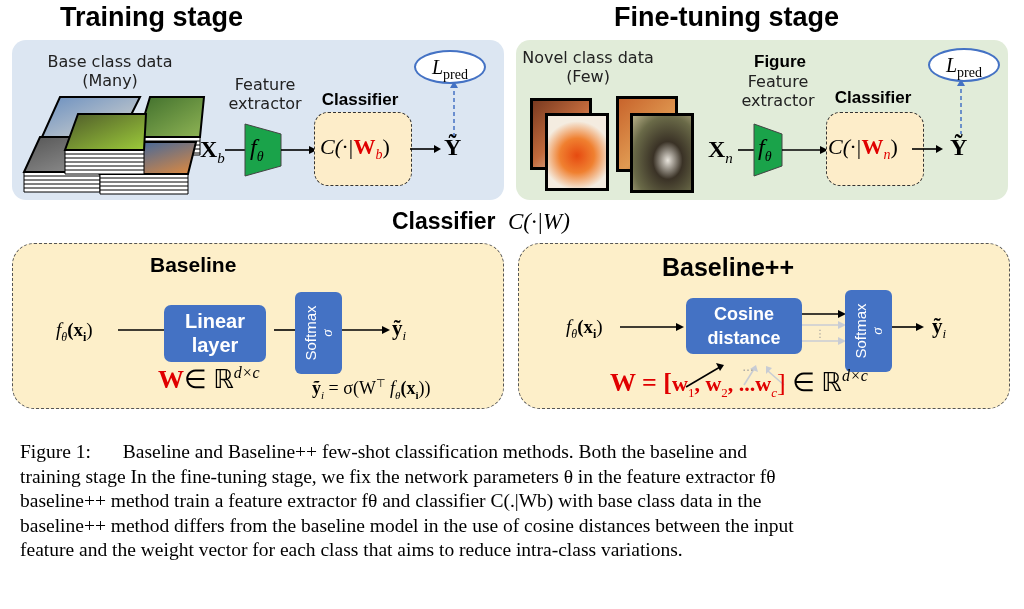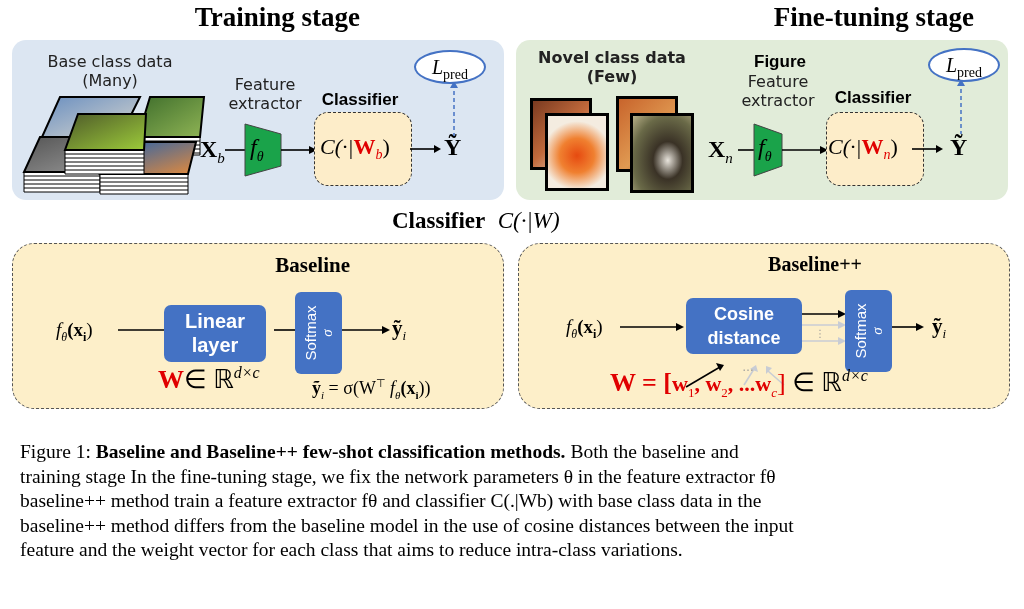--- a/index.html
+++ b/index.html
@@ -1,35 +1,35 @@
 <!DOCTYPE html>
 <html><head>
 <meta charset="utf-8">
 <style>
   html, body { margin:0; padding:0; background:#ffffff; }
   body { width:1024px; height:609px; position:relative; overflow:hidden; font-family:"Liberation Sans", sans-serif; color:#000; }
   .abs { position:absolute; }
-  .stage-title { font-family:Liberation Serif, serif; font-weight:bold; font-size:27px; text-align:right; }
+  .stage-title { font-family:Liberation Sans, sans-serif; font-weight:bold; font-size:27px; text-align:left; }
   .panel { border-radius:14px; }
   .panel-train { background:#dce6f2; left:12px; top:40px; width:492px; height:160px; }
   .panel-fine { background:#e1ecd9; left:516px; top:40px; width:492px; height:160px; }
   .lbl { font-family:"DejaVu Sans", sans-serif; font-size:16px; text-align:center; color:#222; line-height:19px; }
   .lbl-bold { font-family:"Liberation Sans", sans-serif; font-weight:bold; font-size:17px; text-align:center; }
   .math { font-family:"Liberation Serif", serif; font-size:24px; }
   .ital { font-style:italic; }
   .red { color:#e00000; }
   .bw { font-weight:bold; }
   .clsbox { background:#fdedc9; border:1.5px dashed #333; border-radius:14px; }
   .lpred { border:2px solid #4472c4; border-radius:50%; background:#fff; font-family:"Liberation Serif", serif; font-size:20px; font-style:italic; text-align:center; }
   .lpred sub { font-style:normal; font-size:14px; }
   .sec-box { background:#fdefc9; border:1.5px dashed #555; border-radius:22px; }
   .blue-block { background:#4472c4; border-radius:7px; color:#fff; font-family:"Liberation Sans", sans-serif; font-weight:bold; text-align:center; }
   .softmax { background:#4472c4; border-radius:6px; color:#fff; }
   .caption { font-family:"Liberation Serif", serif; font-size:19.5px; line-height:24.5px; left:20px; top:440px; width:1000px; }
-  .caption b { font-weight:bold; }
+  .caption b { font-weight:normal;margin-left:27px; }
   .imgtile { border:3px solid #000; position:absolute; }
 </style>
 </head>
 <body>
 
 <div class="abs stage-title" style="left:60px; top:2px; width:300px;">Training stage</div>
 <div class="abs stage-title" style="left:614px; top:2px; width:360px;">Fine-tuning stage</div>
 
 <div class="abs panel panel-train"></div>
 
@@ -141,21 +141,21 @@
 <svg class="abs" style="left:448px; top:80px;" width="12" height="58">
   <line x1="6" y1="4" x2="6" y2="56" stroke="#4472c4" stroke-width="1.5" stroke-dasharray="4,3"></line>
   <polygon points="2,8 6,1 10,8" fill="#4472c4"></polygon>
 </svg>
 <div class="abs lpred" style="left:414px; top:50px; width:68px; height:30px; line-height:30px;">
   <span>L</span><sub>pred</sub>
 </div>
 
 <div class="abs panel panel-fine"></div>
 
-<div class="abs lbl" style="left:532px; top:48px; width:160px;font-weight:bold;">
+<div class="abs lbl" style="left:508px; top:48px; width:160px;">
   <div>Novel class data</div>
   <div>(Few)</div>
 </div>
 <div class="imgtile" style="left:530px; top:98px; width:56px; height:66px; background:linear-gradient(135deg,#7a3a20,#c26a3c 50%,#f3e6d6);"></div>
 <div class="imgtile" style="left:545px; top:113px; width:58px; height:72px; background:radial-gradient(circle at 50% 55%,#e64a10 0,#f08030 35%,#f4ece0 70%);"></div>
 <div class="imgtile" style="left:616px; top:96px; width:56px; height:70px; background:linear-gradient(135deg,#c8642c,#e09a52 60%,#8a3a16);"></div>
 <div class="imgtile" style="left:630px; top:113px; width:58px; height:74px; background:radial-gradient(ellipse at 60% 60%,#e8e4dc 0,#3a3226 30%,#6a6a48 70%,#b8b088);"></div>
 
 <div class="abs lbl-bold" style="left:735px; top:52px; width:90px;">Figure</div>
 <div class="abs lbl" style="left:728px; top:72px; width:100px;">
@@ -225,21 +225,21 @@
   <span>ỹ</span><sub class="ital" style="font-size:13px; font-weight:normal">i</sub>
 </div>
 <div class="abs math" style="left:158px; top:364px; font-size:26px;">
   <span class="bw red">W</span><span>∈ ℝ</span><sup class="ital" style="font-size:16px">d×c</sup>
 </div>
 <div class="abs math" style="left:312px; top:377px; font-size:18px;">
   <span class="bw">ỹ</span><sub class="ital" style="font-size:11px">i</sub><span> = σ(W</span><sup style="font-size:11px">⊤</sup><span class="ital"> f</span><sub class="ital" style="font-size:11px">θ</sub><span class="bw">(x</span><sub class="bw" style="font-size:11px">i</sub><span>))</span>
 </div>
 
 <div class="abs sec-box" style="left:518px; top:243px; width:490px; height:164px;"></div>
-<div class="abs stage-title" style="left:662px; top:253px; width:200px; font-size:20px;">Baseline++</div>
+<div class="abs stage-title" style="left:662px; top:253px; width:200px; font-size:25px;">Baseline++</div>
 
 <div class="abs math" style="left:566px; top:316px; font-size:19px;">
   <span class="ital">f</span><sub class="ital" style="font-size:12px">θ</sub><span class="bw">(x</span><sub class="bw" style="font-size:12px">i</sub><span>)</span>
 </div>
 <svg class="abs" style="left:620px; top:285px;" width="340" height="110">
 
   <line x1="0" y1="42" x2="56" y2="42" stroke="#000" stroke-width="1.6"></line>
   <polygon points="56,38 64,42 56,46" fill="#000"></polygon>
 
   <line x1="182" y1="29" x2="218" y2="29" stroke="#000" stroke-width="1.6"></line>

